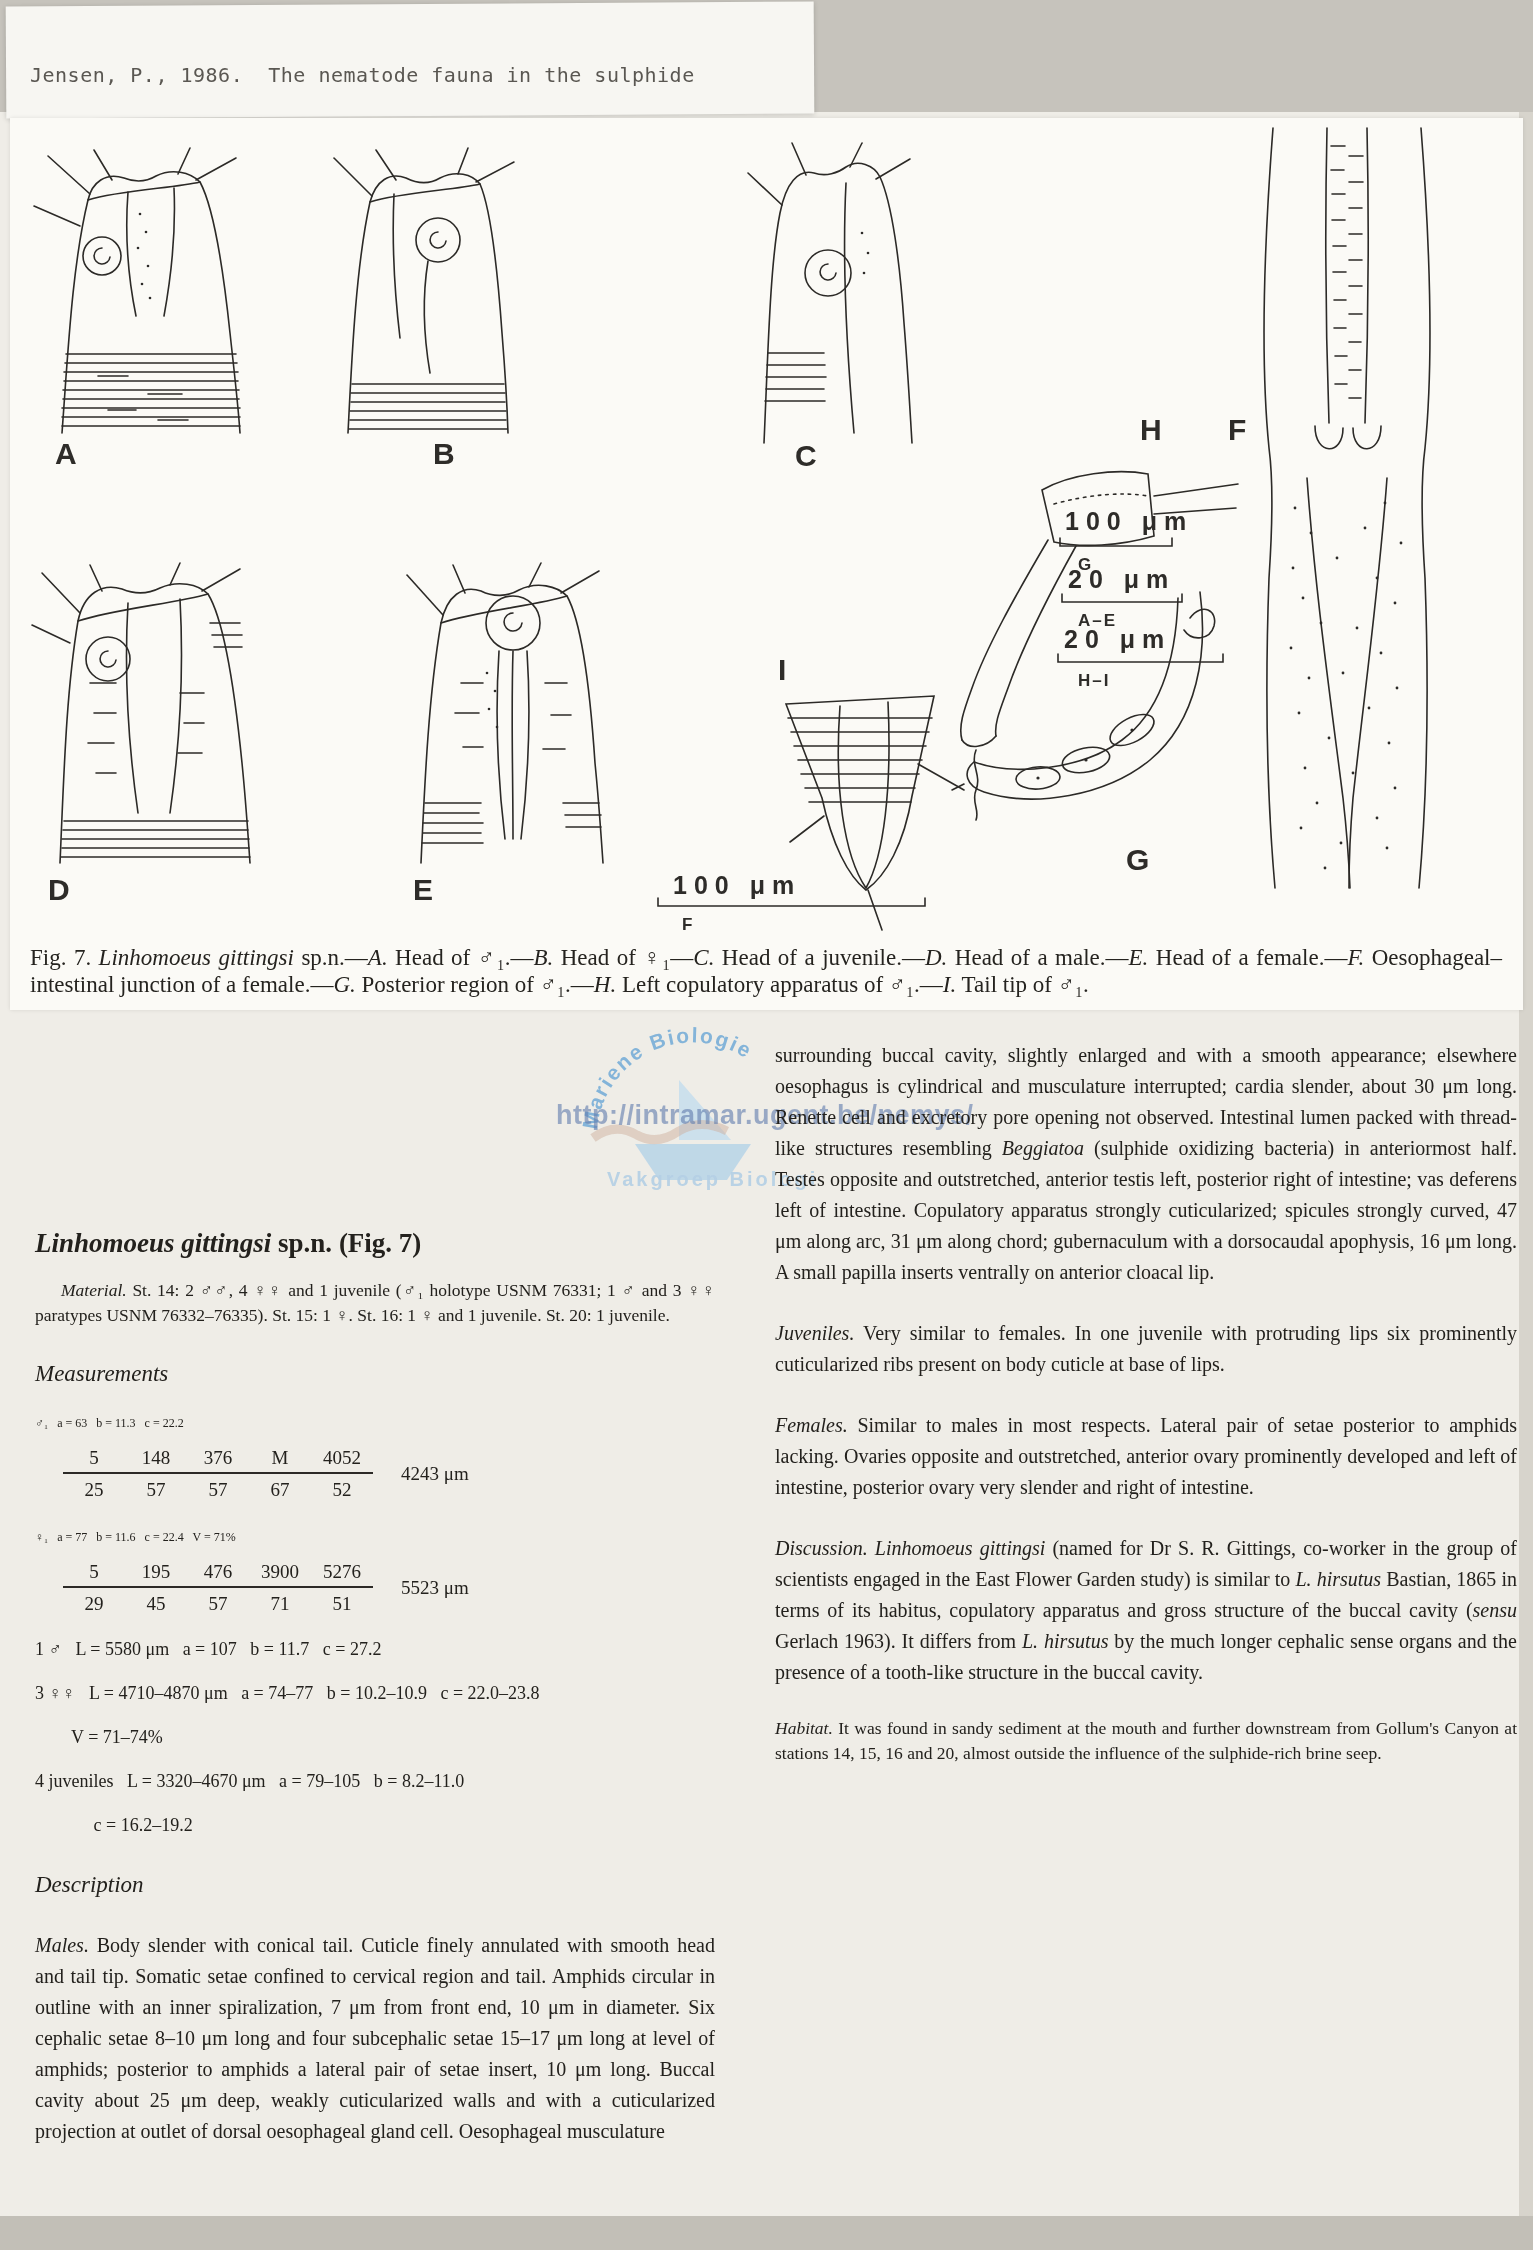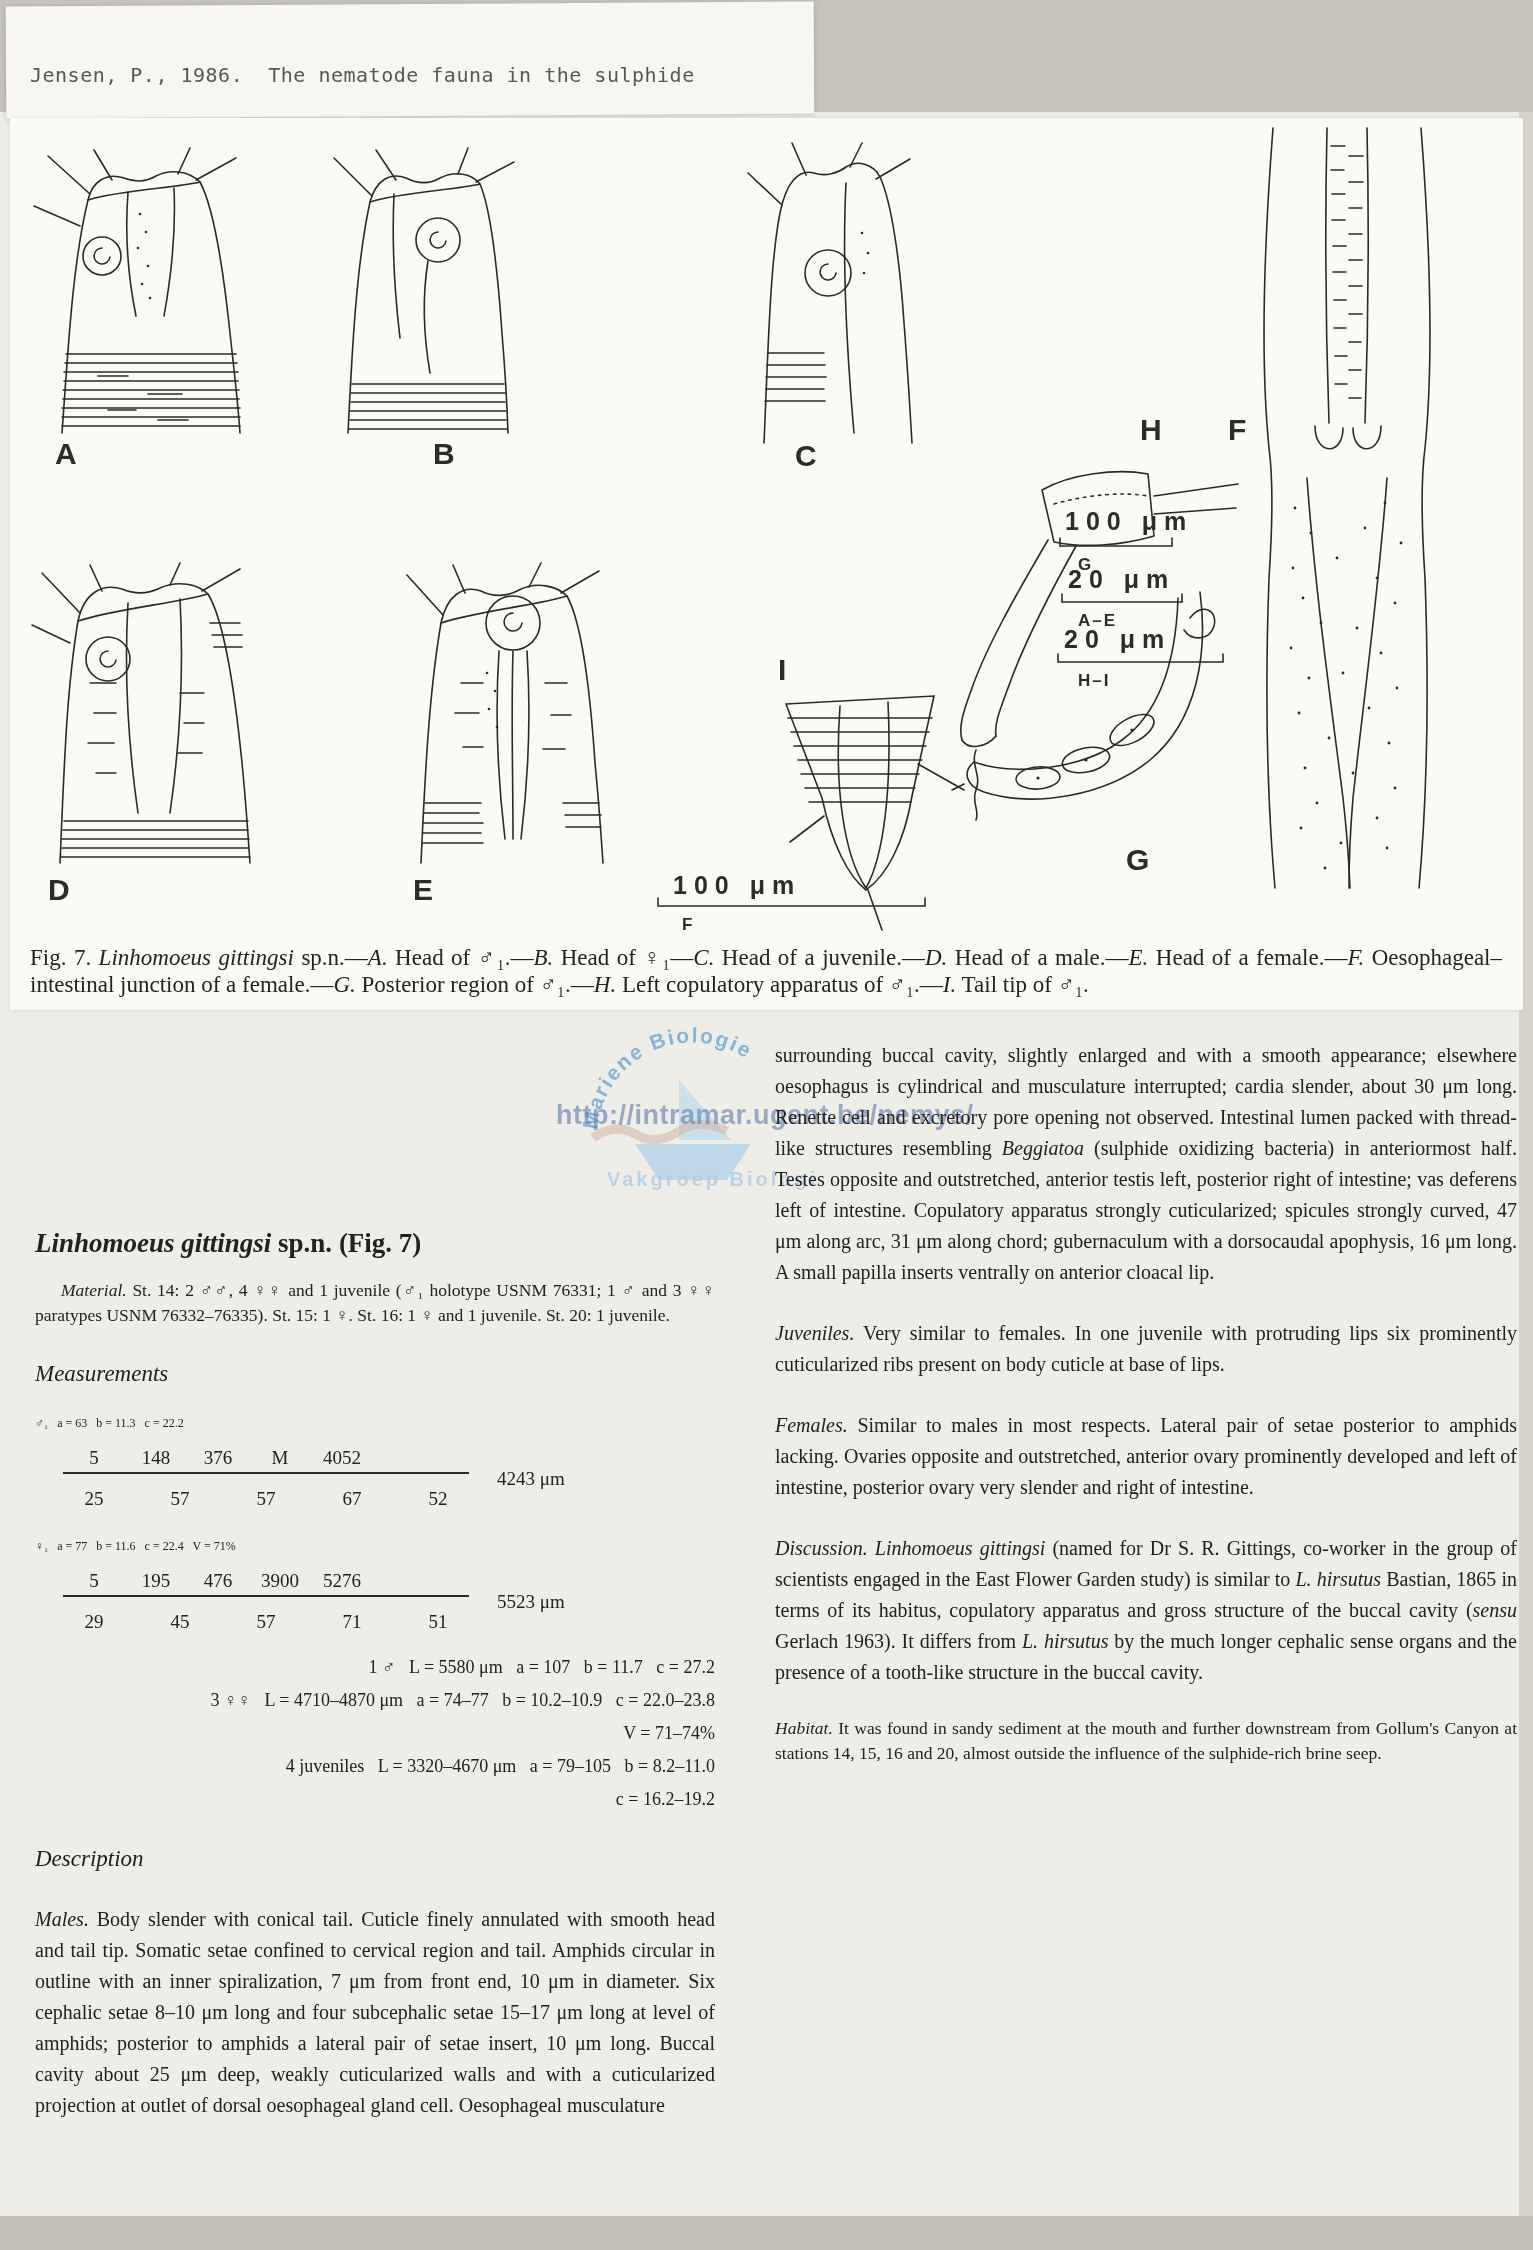--- a/index.html
+++ b/index.html
@@ -34,27 +34,27 @@
   
   .col-left{position:absolute;left:35px;top:1226px;width:680px;}
   .col-right{position:absolute;left:775px;top:1040px;width:742px;}
   .species-heading{font-size:27px;margin:0;line-height:34px;}
   .para{font-size:20px;line-height:31px;text-align:justify;margin:30px 0 0 0;}
   .para.first{margin-top:0;}
   .para-small{font-size:17.5px;line-height:24.5px;text-align:justify;margin:18px 0 0 0;text-indent:26px;}
   .habitat{font-size:17.5px;line-height:25px;text-align:justify;margin:28px 0 0 0;}
   .sec-heading{font-style:italic;font-size:23px;font-weight:normal;margin:34px 0 0 0;line-height:26px;}
   .meas-line{font-size:12px;line-height:24px;white-space:pre-wrap;margin-top:24px;}
-  .range-line{font-size:18px;line-height:25px;white-space:pre-wrap;margin-top:8px;text-align:right;}
+  .range-line{font-size:18px;line-height:25px;white-space:pre-wrap;margin-top:19px;}
   .ranges{margin-top:22px;}
   .meas-frac{display:flex;align-items:center;margin:12px 0 0 28px;font-size:19px;}
   .frac .frow{display:flex;}
   .frac .frow span{min-width:56px;text-align:center;padding:0 3px;}
   .frac .num{border-bottom:2px solid #2c2a27;padding-bottom:3px;}
-  .frac .den{padding-top:14px;gap:24px;}
+  .frac .den{padding-top:5px;}
   .frac-total{margin-left:28px;}
 
   
   .wm-logo{position:absolute;left:575px;top:1022px;width:240px;height:170px;opacity:.8;pointer-events:none;}
   .wm-url{position:absolute;left:556px;top:1100px;font-family:"Liberation Sans","DejaVu Sans",sans-serif;
           font-weight:bold;font-size:27px;letter-spacing:.5px;color:rgba(98,126,175,.62);pointer-events:none;}
 </style>
 </head>
 <body>
 

